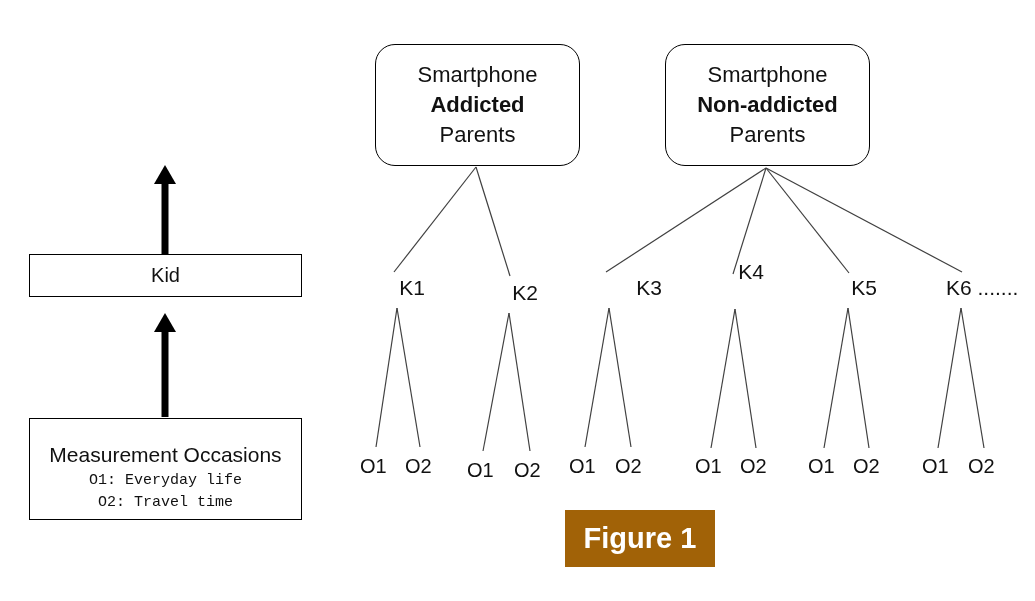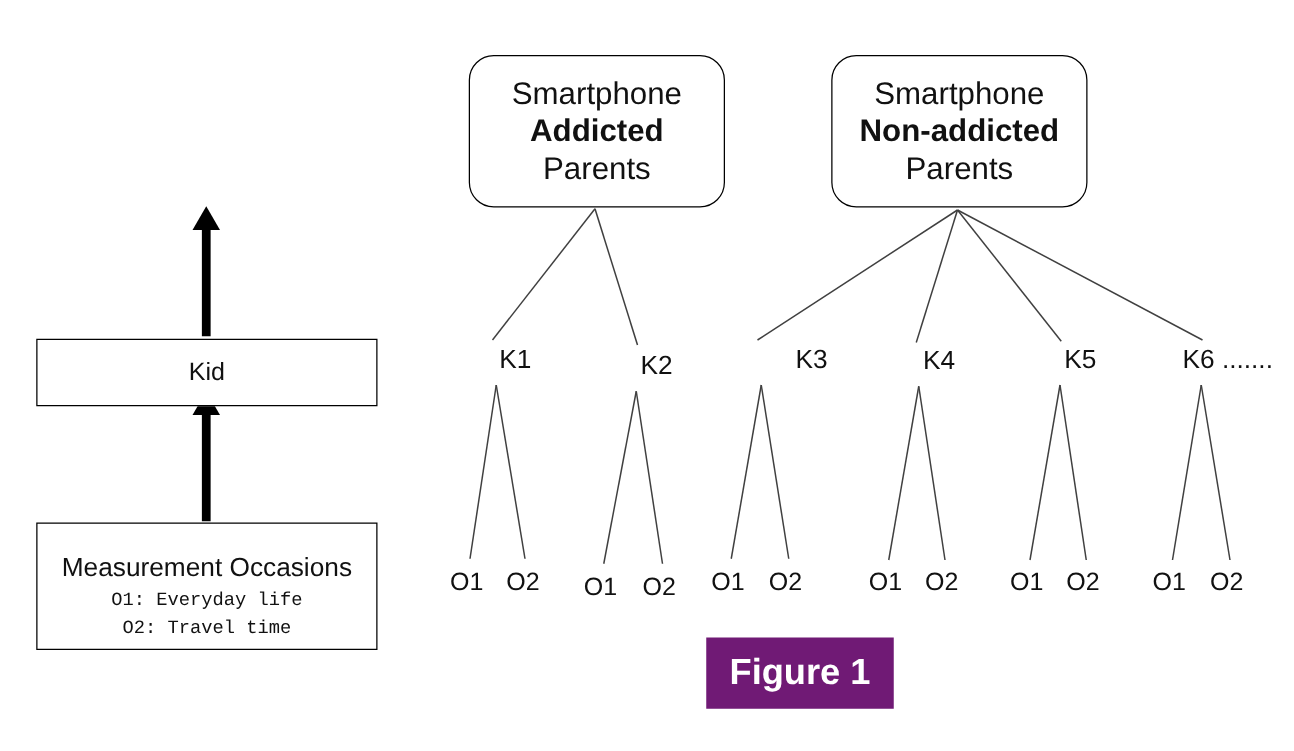--- a/index.html
+++ b/index.html
@@ -31,55 +31,55 @@
     justify-content: center;
     text-align: center;
     color: #111111;
   }
   .legend-box {
     left: 29px;
     width: 273px;
     font-size: 20px;
   }
   .parent-box  { top: 122px; height: 43px; }
-  .kid-box     { top: 271px; height: 54px; }
+  .kid-box     { top: 254px; height: 43px; }
   .measure-box {
     top: 418px; height: 102px;
     flex-direction: column;
     padding-top: 16px;
   }
   .measure-title { font-size: 21px; line-height: 30px; color: #111111; }
   .measure-sub   { font-size: 15px; line-height: 22px; color: #111111; font-family: Liberation Mono, monospace; }
   .group-box {
     top: 44px;
     width: 205px;
     height: 122px;
     border-radius: 20px;
     border-width: 1.5px;
     flex-direction: column;
-    font-size: 25px;
+    font-size: 22px;
     line-height: 30px;
     justify-content: center;
   }
   .group-addicted     { left: 375px; }
   .group-non-addicted { left: 665px; }
   .bold-line { font-weight: bold; }
   .k-label {
     position: absolute;
     top: 276px;
     width: 60px;
     text-align: right;
     font-size: 21px;
     color: #111111;
     white-space: nowrap;
   }
   .k1 { left: 365px; }
   .k2 { left: 478px; top: 281px; }
   .k3 { left: 602px; }
-  .k4 { left: 704px; top: 277px; }
+  .k4 { left: 704px; top: 260px; }
   .k5 { left: 817px; }
   .k6 { left: 946px; width: 90px; text-align: left; }
   .o-label {
     position: absolute;
     top: 455px;
     width: 32px;
     text-align: left;
     font-size: 20px;
     color: #111111;
     white-space: nowrap;
@@ -175,17 +175,17 @@
   <div class="o-label" style="left:514px; top:459px">O2</div>
   <div class="o-label" style="left:569px">O1</div>
   <div class="o-label" style="left:615px">O2</div>
   <div class="o-label" style="left:695px">O1</div>
   <div class="o-label" style="left:740px">O2</div>
   <div class="o-label" style="left:808px">O1</div>
   <div class="o-label" style="left:853px">O2</div>
   <div class="o-label" style="left:922px">O1</div>
   <div class="o-label" style="left:968px">O2</div>
 
-  <div class="figure-caption" style="background: #701a75; color: rgb(255, 255, 255);">
+  <div class="figure-caption" style="background: #a16207; color: rgb(255, 255, 255);">
     <span>Figure 1</span>
   </div>
 
 </div>
 
 </body></html>

